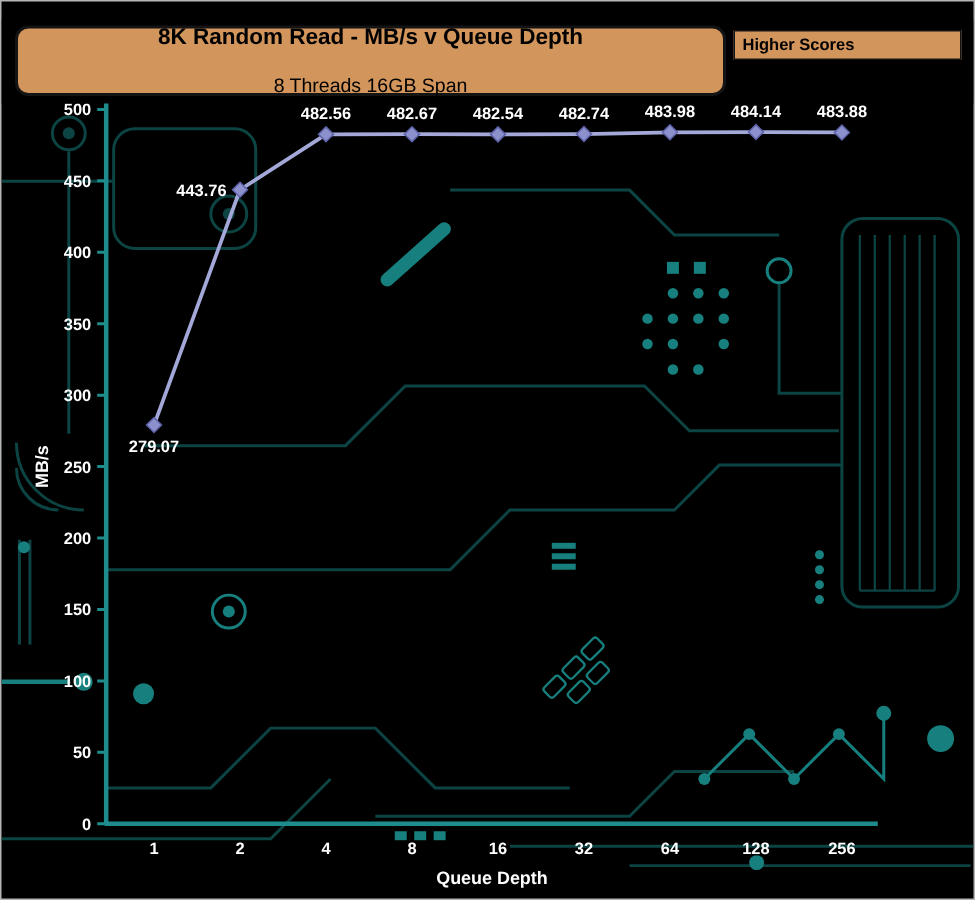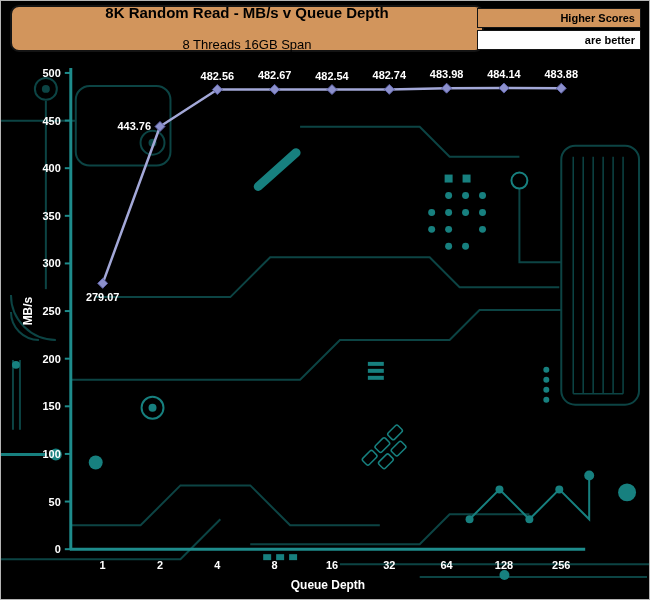--- a/index.html
+++ b/index.html
@@ -12,29 +12,29 @@
     --background:#000000;
     --circuit-dark:#0c4444;
     --circuit-bright:#17807f;
   }
   html,body{margin:0;padding:0;background:#222;}
   .page{
     width:650px;height:600px;box-sizing:border-box;position:relative;
     background:var(--background);border:1px solid #b5b5b5;overflow:hidden;
     font-family:"Liberation Sans",sans-serif;
   }
-  .header{position:absolute;top:0;left:0;right:0;height:56px;background:var(--background);z-index:3;text-align:right;}
+  .header{position:absolute;top:12px;left:0;right:0;height:56px;background:var(--background);z-index:3;}
   .title-box{
     position:absolute;left:9px;top:4px;width:474px;height:47px;
     background:var(--accent-tan);border:2px solid #141414;border-radius:9px;
     display:flex;flex-direction:column;align-items:center;justify-content:center;box-sizing:border-box;
   }
   .title{font-weight:bold;font-size:15px;color:#000;line-height:1.25;}
   .subtitle{font-size:13px;color:#000;line-height:1.25;margin-top:14px;}
-  .note{position:absolute;right:8px;top:7px;width:164px;}
+  .note{position:absolute;right:8px;top:7px;width:152px;}
   .note-top{
     background:var(--accent-tan);border:1px solid #141414;color:#000;
     font-weight:bold;font-size:11px;padding:3px 5px;box-sizing:border-box;
   }
   .note-bottom{
     background:#fff;border:1px solid #141414;color:#000;
     font-weight:bold;font-size:11px;padding:3px 5px;margin-top:2px;box-sizing:border-box;
   }
   .chart-area{position:absolute;top:56px;left:0;width:100%;height:calc(100% - 56px);}
   .chart-area svg{position:absolute;top:0;left:0;width:100%;height:100%;}
@@ -53,21 +53,20 @@
 
 <div class="page">
 
   <div class="header">
     <div class="title-box">
       <div class="title">8K Random Read - MB/s v Queue Depth</div>
       <div class="subtitle">8 Threads 16GB Span</div>
     </div>
     <div class="note">
       <div class="note-top">Higher Scores</div>
-      <div class="note-bottom">are better</div>
     </div>
   </div>
 
   <div class="chart-area">
 
     <svg viewBox="0 0 650 544" preserveAspectRatio="none" aria-hidden="true">
       <g stroke-width="2">
         <rect class="cd" x="75" y="29" width="95" height="80" rx="14"></rect>
         <circle class="cd" cx="45" cy="32" r="11"></circle>
         <circle class="fd" cx="45" cy="32" r="4"></circle>

